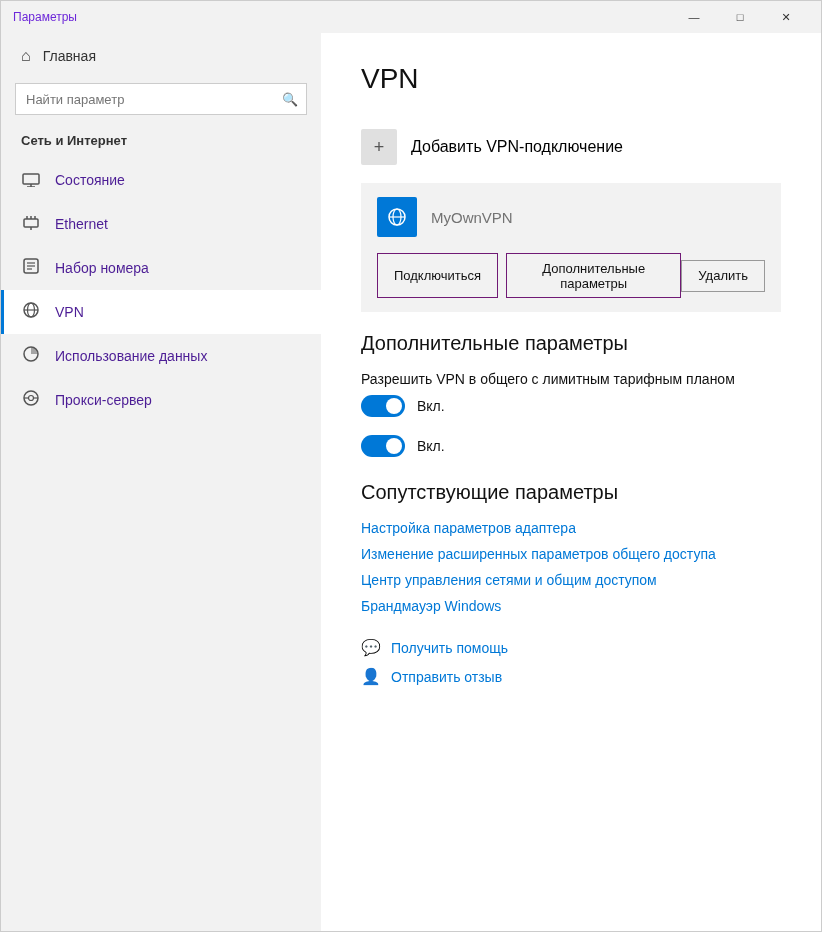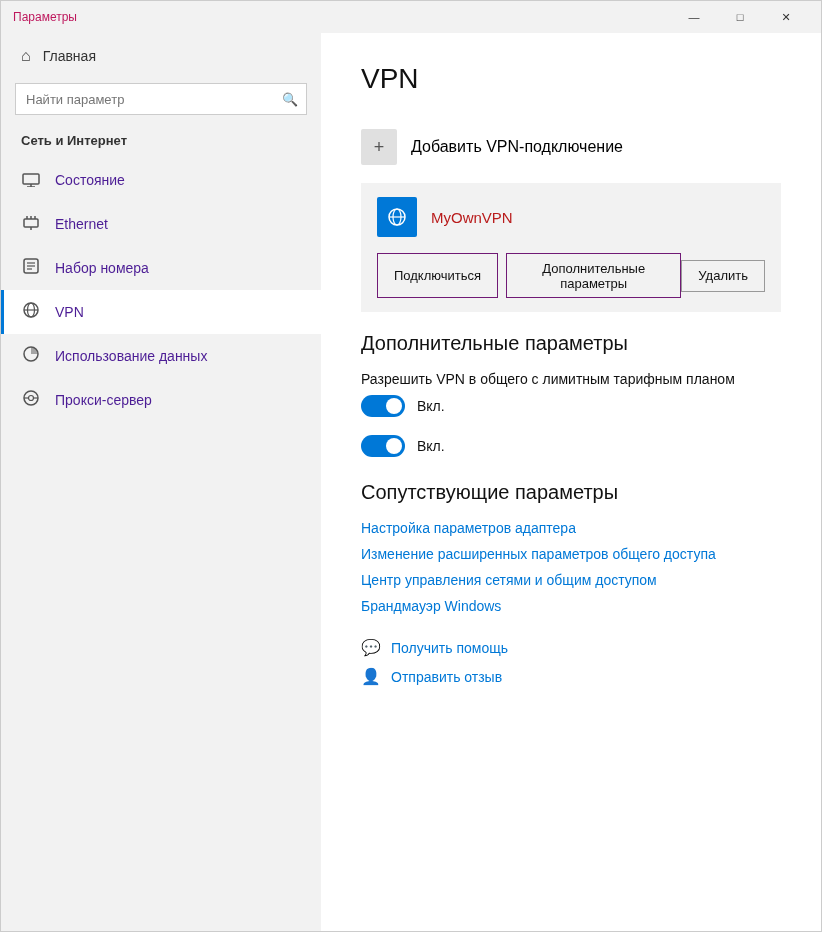--- a/index.html
+++ b/index.html
@@ -25,21 +25,21 @@
       height: 32px;
       background: #f2f2f2;
       display: flex;
       align-items: center;
       padding: 0 12px;
       justify-content: space-between;
       flex-shrink: 0;
     }
     .titlebar-title {
       font-size: 12px;
-      color: #be185d;
+      color: #6d28d9;
     }
     .titlebar-controls {
       display: flex;
       gap: 0;
     }
     .titlebar-btn {
       width: 46px;
       height: 32px;
       display: flex;
       align-items: center;
@@ -179,21 +179,21 @@
       width: 40px;
       height: 40px;
       background: #0078d7;
       display: flex;
       align-items: center;
       justify-content: center;
       border-radius: 2px;
     }
     .vpn-name {
       font-size: 15px;
-      color: #b91c1c;
+      color: #737373;
     }
     .vpn-btn {
       height: 45px;
       padding: 0 16px;
       border: 1px solid #701a75;
       background: #f2f2f2;
       font-size: 13px;
       color: #111;
       cursor: pointer;
     }

